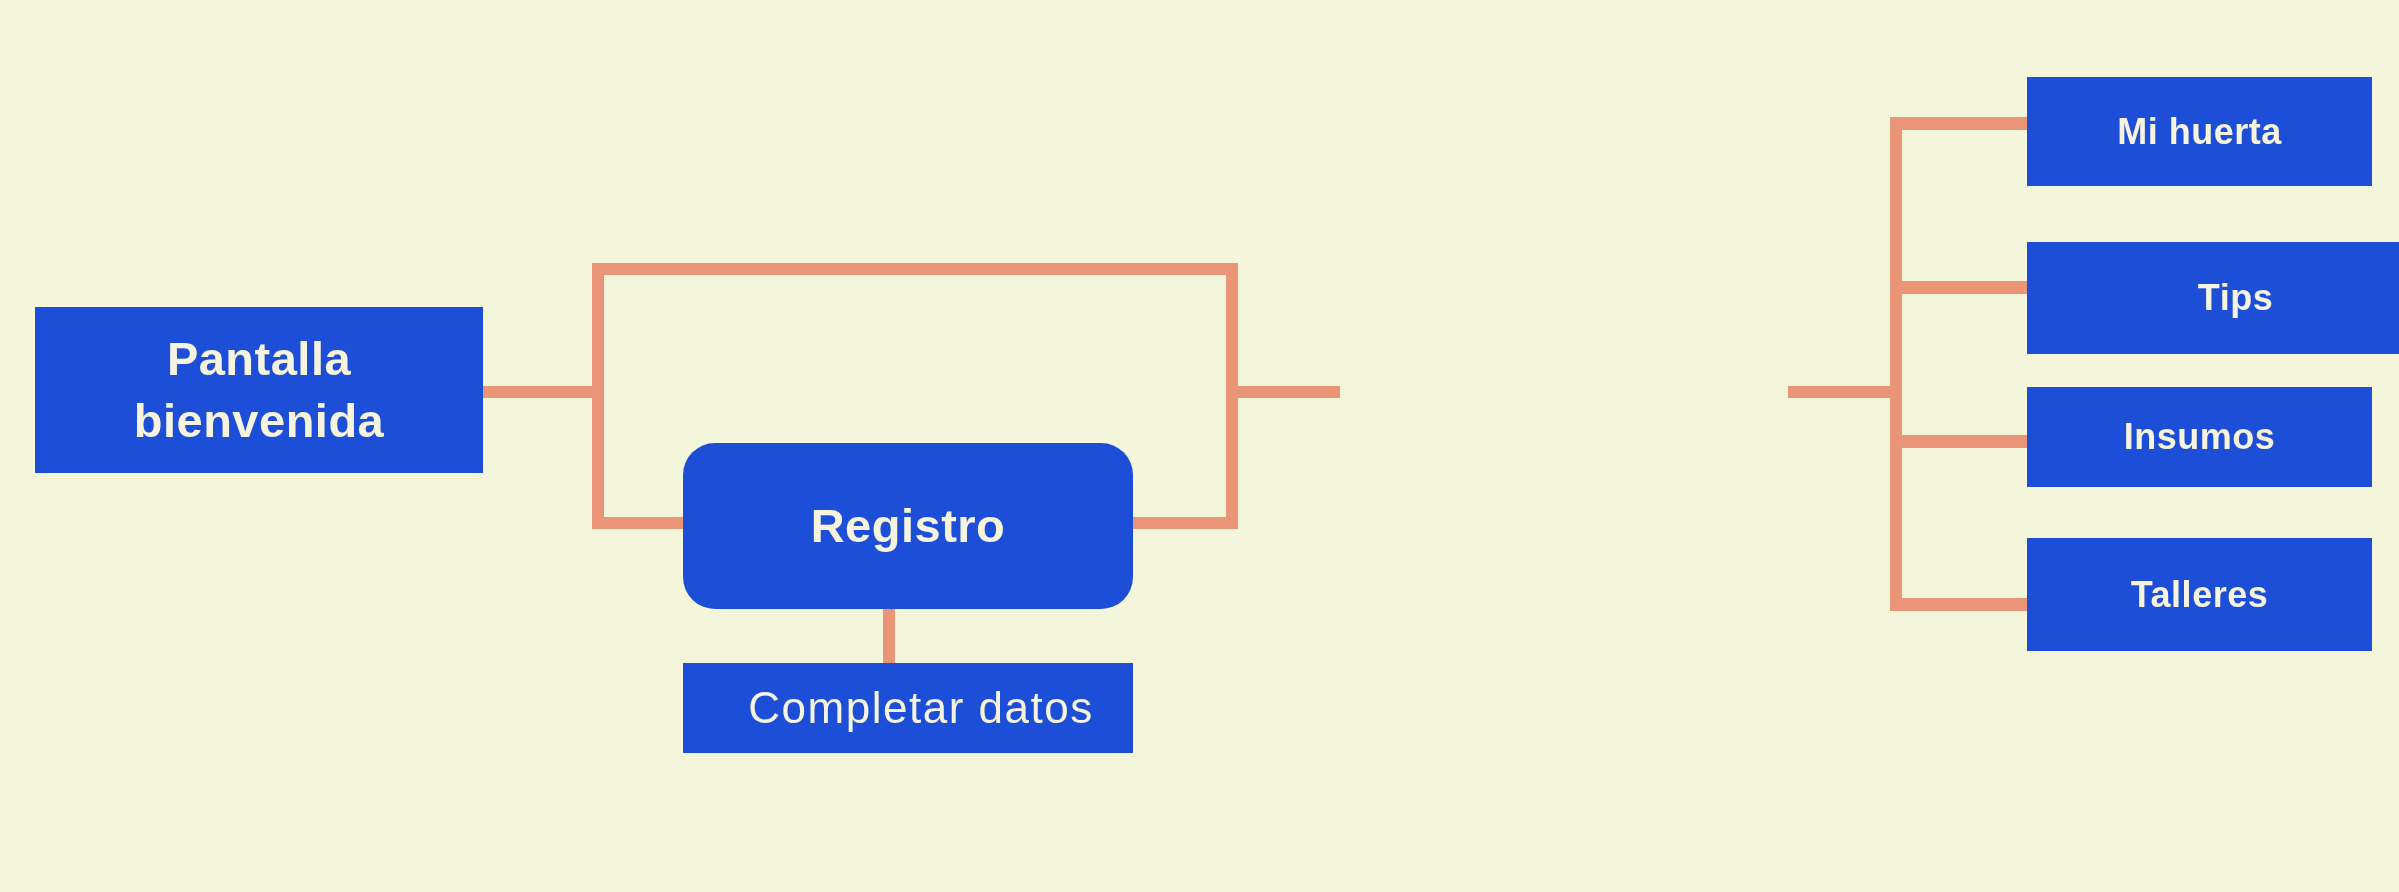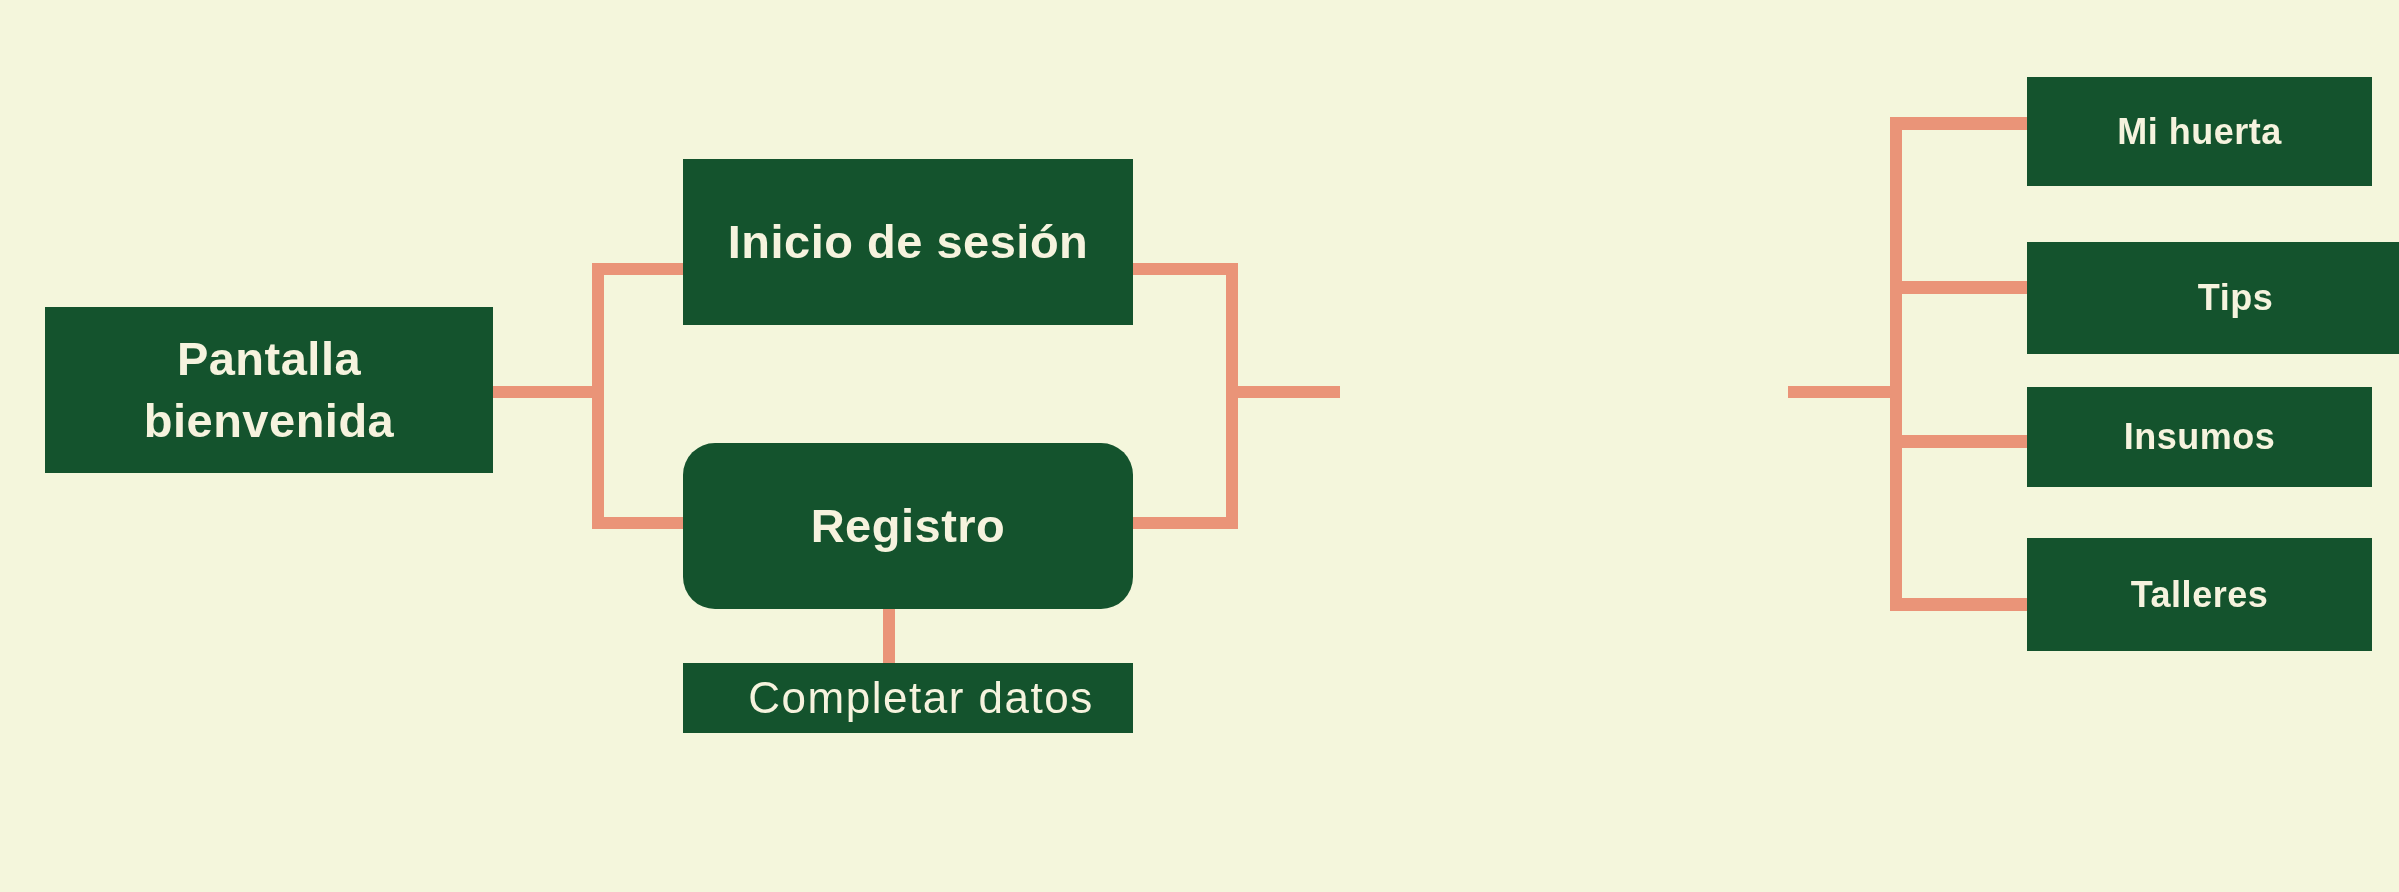--- a/index.html
+++ b/index.html
@@ -19,21 +19,21 @@
   }
   
   .line {
     position: absolute;
     background: #ea9478;
     z-index: 1;
   }
   
   .node {
     position: absolute;
-    background: #14532d;
+    background: #1d4ed8;
     color: #f6f3de;
     display: flex;
     align-items: center;
     justify-content: center;
     text-align: center;
     z-index: 2;
     box-sizing: border-box;
   }
   .node .label {
     display: block;
@@ -47,25 +47,25 @@
   .n-sub {
     font-size: 36px;
     font-weight: bold;
     letter-spacing: 0.5px;
   }
   .n-light {
     font-size: 44px;
     font-weight: normal;
     letter-spacing: 1.5px;
   }
-  .n-pantalla   { left: 35px;   top: 307px; width: 448px; height: 166px; margin-left: 10px; }
+  .n-pantalla   { left: 35px;   top: 307px; width: 448px; height: 166px; }
   .n-pantalla .label { max-width: 330px; }
   .n-inicio     { left: 683px;  top: 159px; width: 450px; height: 166px; }
   .n-registro   { left: 683px;  top: 443px; width: 450px; height: 166px; border-radius: 32px; }
-  .n-completar  { left: 683px;  top: 663px; width: 450px; height: 70px; padding-left: 26px;  }
+  .n-completar  { left: 683px;  top: 663px; width: 450px; height: 90px; padding-left: 26px;  }
   .n-menu       { left: 1340px; top: 313px; width: 448px; height: 168px; }
   .n-mihuerta   { left: 2027px; top: 77px;  width: 345px; height: 109px; }
   .n-tips       { left: 2027px; top: 242px; width: 417px; height: 112px; }
   .n-insumos    { left: 2027px; top: 387px; width: 345px; height: 100px; }
   .n-talleres   { left: 2027px; top: 538px; width: 345px; height: 113px; }
 </style>
 </head>
 <body>
 
 <div class="canvas">
@@ -81,23 +81,20 @@
   <div class="line" style="left:1890px; top:117px; width:12px; height:494px;"></div>
   <div class="line" style="left:1890px; top:117px; width:137px; height:13px;"></div>
   <div class="line" style="left:1890px; top:281px; width:137px; height:13px;"></div>
   <div class="line" style="left:1890px; top:435px; width:137px; height:13px;"></div>
   <div class="line" style="left:1890px; top:598px; width:137px; height:13px;"></div>
 
   <div class="node n-main n-pantalla">
     <span class="label">Pantalla bienvenida</span>
   </div>
 
-  <div class="node n-main n-inicio">
-    <span class="label">Inicio de sesión</span>
-  </div>
 
   <div class="node n-main n-registro">
     <span class="label">Registro</span>
   </div>
 
   <div class="node n-light n-completar">
     <span class="label">Completar datos</span>
   </div>
 
 

